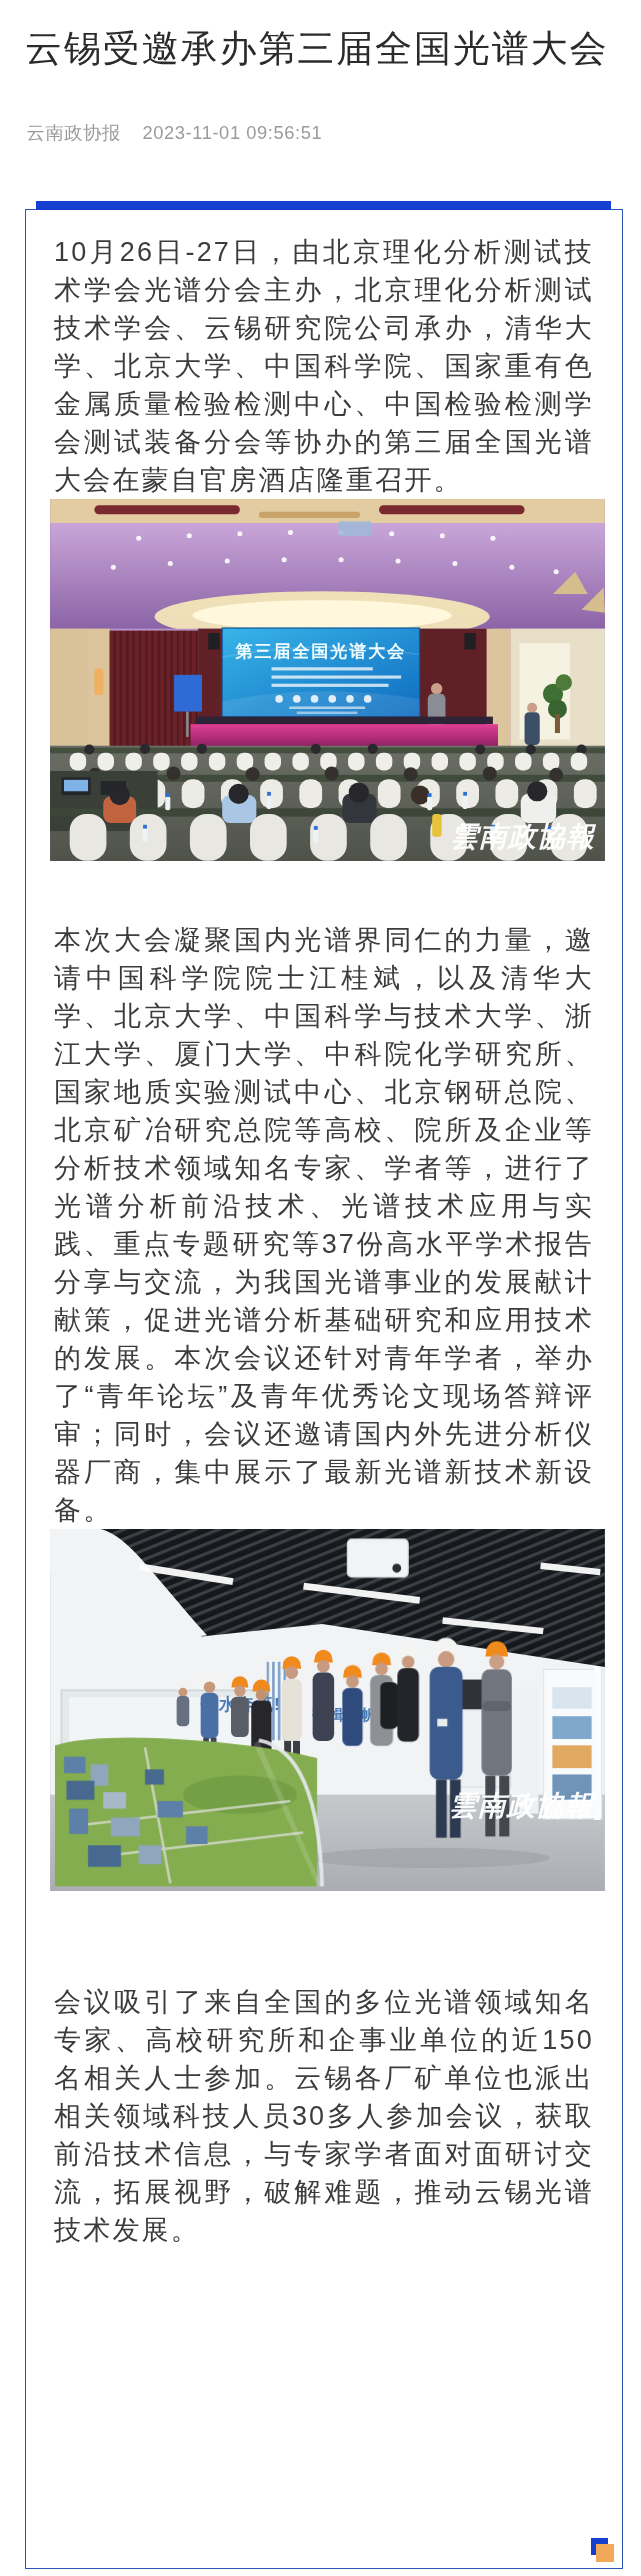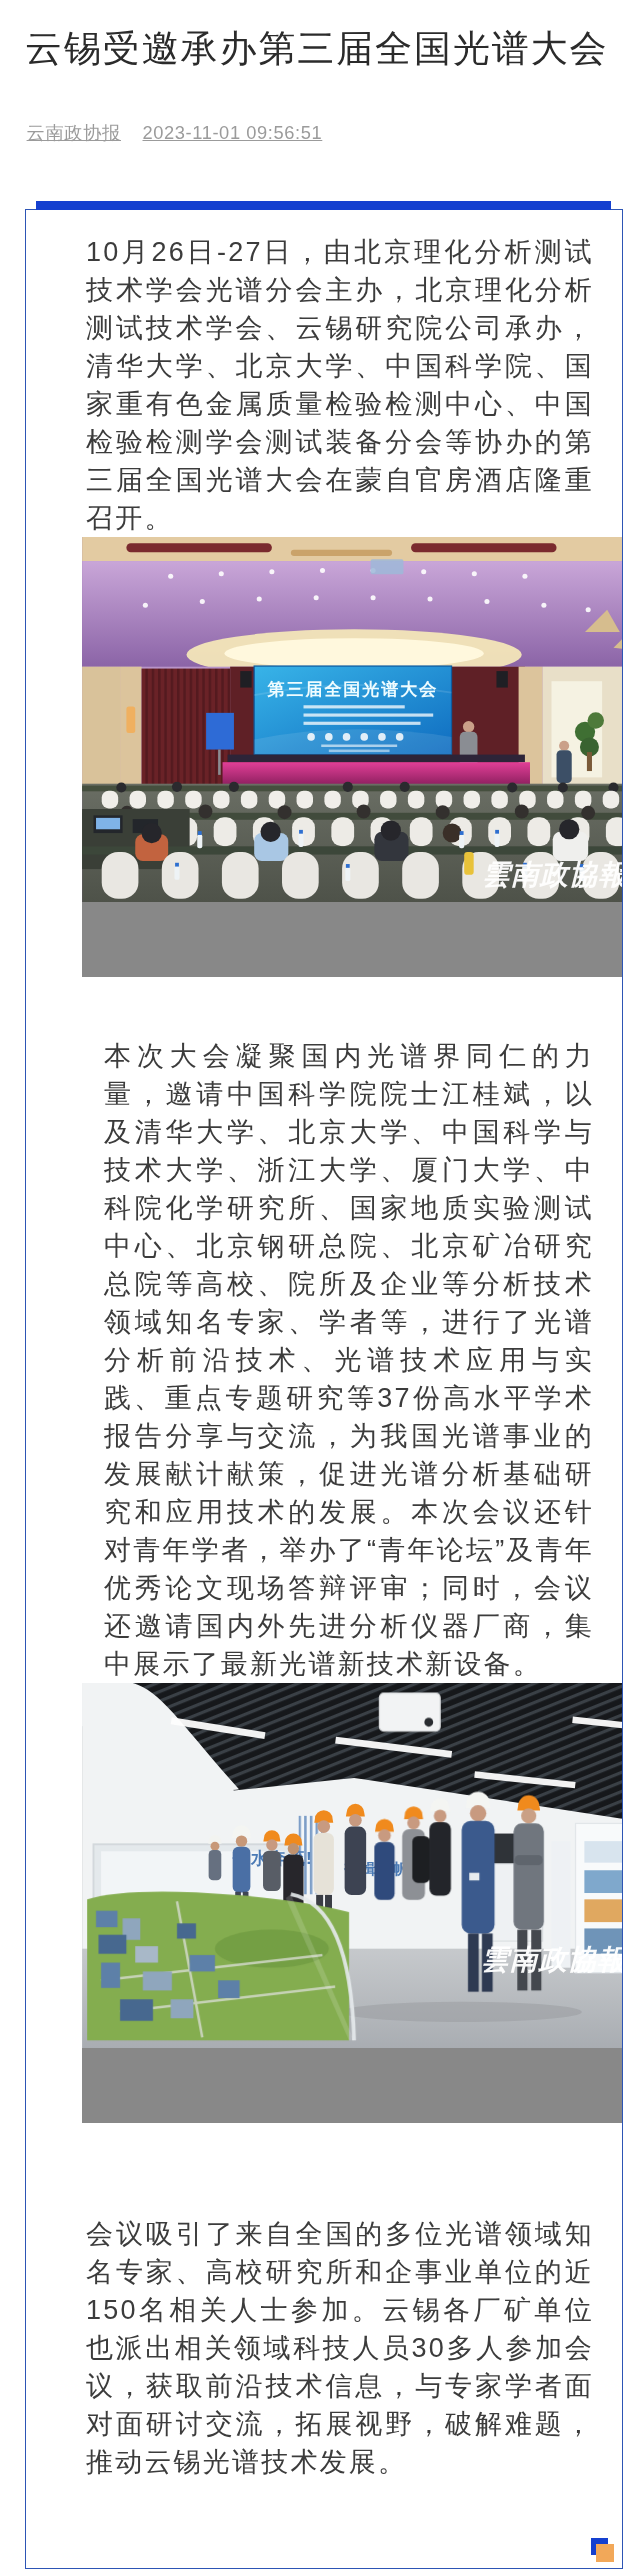--- a/index.html
+++ b/index.html
@@ -7,42 +7,42 @@
     width:642px;height:2576px;position:relative;background:#ffffff;
     font-family:"Liberation Sans", sans-serif;overflow:hidden;
   }
   .page-title{
     position:absolute;left:25px;top:28px;margin:0;
     font-size:37px;font-weight:400;color:#2b2b2b;letter-spacing:1.9px;
     line-height:42px;white-space:nowrap;
   }
   .byline{
     position:absolute;left:26.6px;top:120px;
-    font-size:18.3px;color:#9b9b9b;letter-spacing:0.6px;white-space:nowrap;text-decoration:underline;
+    font-size:18.3px;color:#9b9b9b;letter-spacing:0.6px;white-space:nowrap;
   }
   .byline .dt{margin-left:21.5px;}
   .accent-bar{
     position:absolute;left:36px;top:201px;width:575px;height:8.9px;
     background:#1540cf;z-index:3;
   }
   .content-box{
     position:absolute;left:25px;top:209px;width:598px;height:2360px;
     box-sizing:border-box;border:1.9px solid #2d55b5;background:#ffffff;
-    overflow:hidden;z-index:2;padding-left:32px;
+    overflow:hidden;z-index:2;
   }
   .content{padding:23px 28px 0 28px;}
   .para{
     margin:0;font-size:27px;line-height:38px;letter-spacing:2.2px;
     color:#3c3c3c;text-align:justify;
   }
-  .mt-p2{margin-top:60px;margin-left:18px;}
+  .mt-p2{margin-top:60px;}
   .mt-p3{margin-top:92px;}
   .mt-p4{margin-top:49px;}
   figure.photo{
-    margin:0 0 0 -4.4px;width:555px;height:440px;overflow:hidden;
+    margin:0 0 0 -4.4px;width:555px;height:362px;overflow:hidden;
     background:#888;
   }
   figure.photo svg{display:block;}
   .mt-fig1{margin-top:43px;}
   .mt-fig2{margin-top:56px;}
   .decor-sq{position:absolute;}
   .decor-blue{right:14px;bottom:12.6px;width:17px;height:17px;background:#1540cf;}
   .decor-orange{right:7.6px;bottom:5.7px;width:18.3px;height:18.3px;background:#f2a859;}
   .wm{
     font-family:"DejaVu Serif", serif;font-weight:700;font-style:italic;

